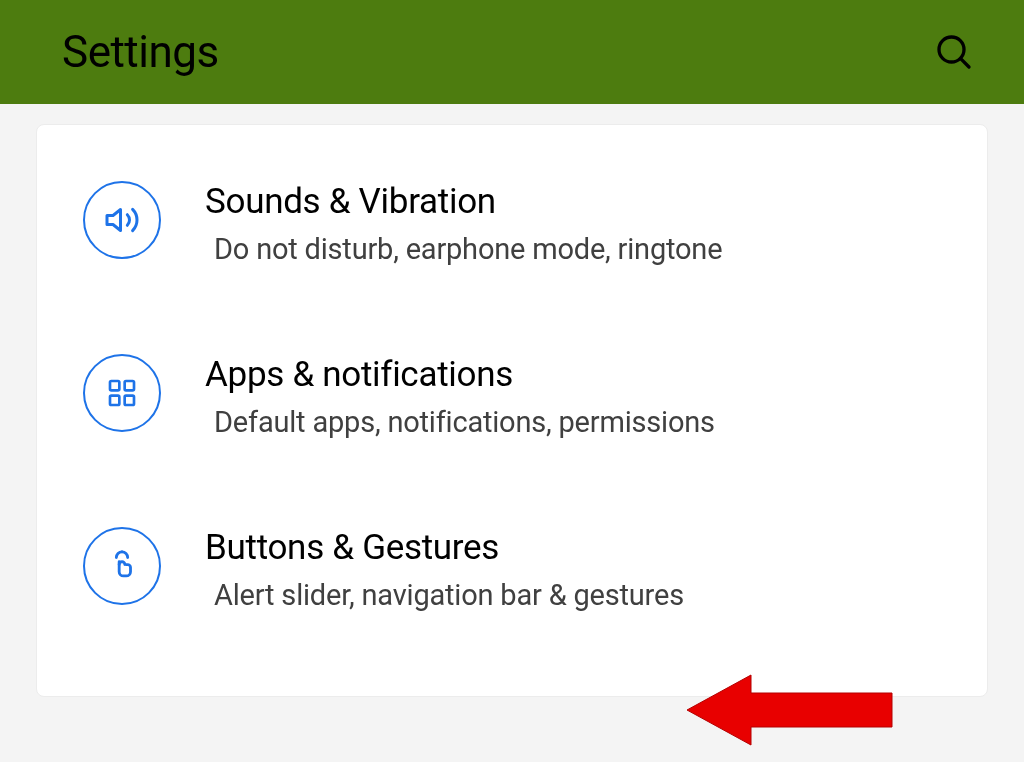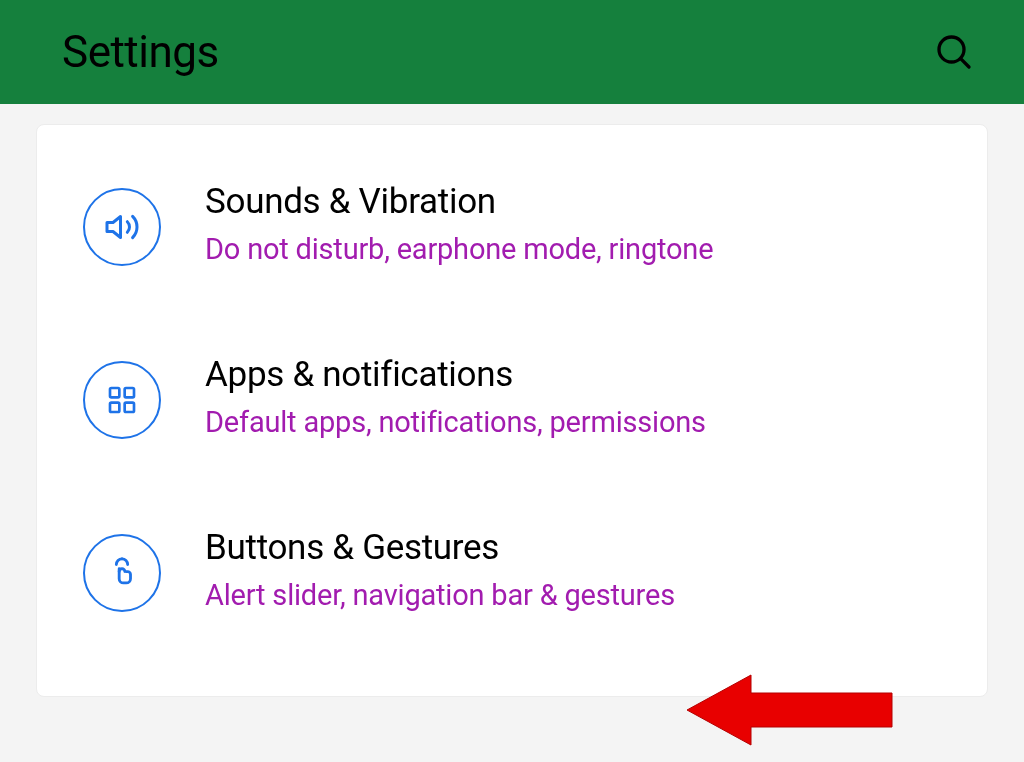--- a/index.html
+++ b/index.html
@@ -12,21 +12,21 @@
       height: 762px;
       background: #f4f4f4;
       font-family: -apple-system, BlinkMacSystemFont, "Segoe UI", Roboto, Helvetica, Arial, sans-serif;
       overflow: hidden;
     }
     .header {
       display: flex;
       align-items: center;
       justify-content: space-between;
       padding: 26px 48px 26px 62px;
-      background: #15803d;
+      background: #4d7c0f;
     }
     .header-title {
       font-size: 44px;
       font-weight: 400;
       color: #000;
       letter-spacing: -0.5px;
     }
     .search-btn {
       width: 44px;
       height: 44px;
@@ -38,21 +38,21 @@
     .content-card {
       background: #fff;
       margin: 20px 36px 0 36px;
       border-radius: 8px;
       border: 1px solid #ececec;
       padding: 32px 0 20px 0;
       position: relative;
     }
     .settings-item {
       display: flex;
-      align-items: flex-end;
+      align-items: flex-start;
       padding: 24px 56px 24px 46px;
       cursor: pointer;
       margin-bottom: 40px;
     }
     .settings-item:last-child {
       margin-bottom: 0;
     }
     .icon-circle {
       width: 78px;
       height: 78px;
@@ -71,22 +71,23 @@
     }
     .item-title {
       font-size: 35px;
       font-weight: 400;
       color: #000;
       letter-spacing: -0.3px;
     }
     .item-subtitle {
       font-size: 29px;
       font-weight: 400;
-      color: #a21caf;
+      color: #404040;
       letter-spacing: -0.2px;
+      margin-left: 9px;
     }
     .arrow-annotation {
       position: absolute;
       top: 540px;
       left: 650px;
       pointer-events: none;
     }
   </style>
 </head>
 <body>

